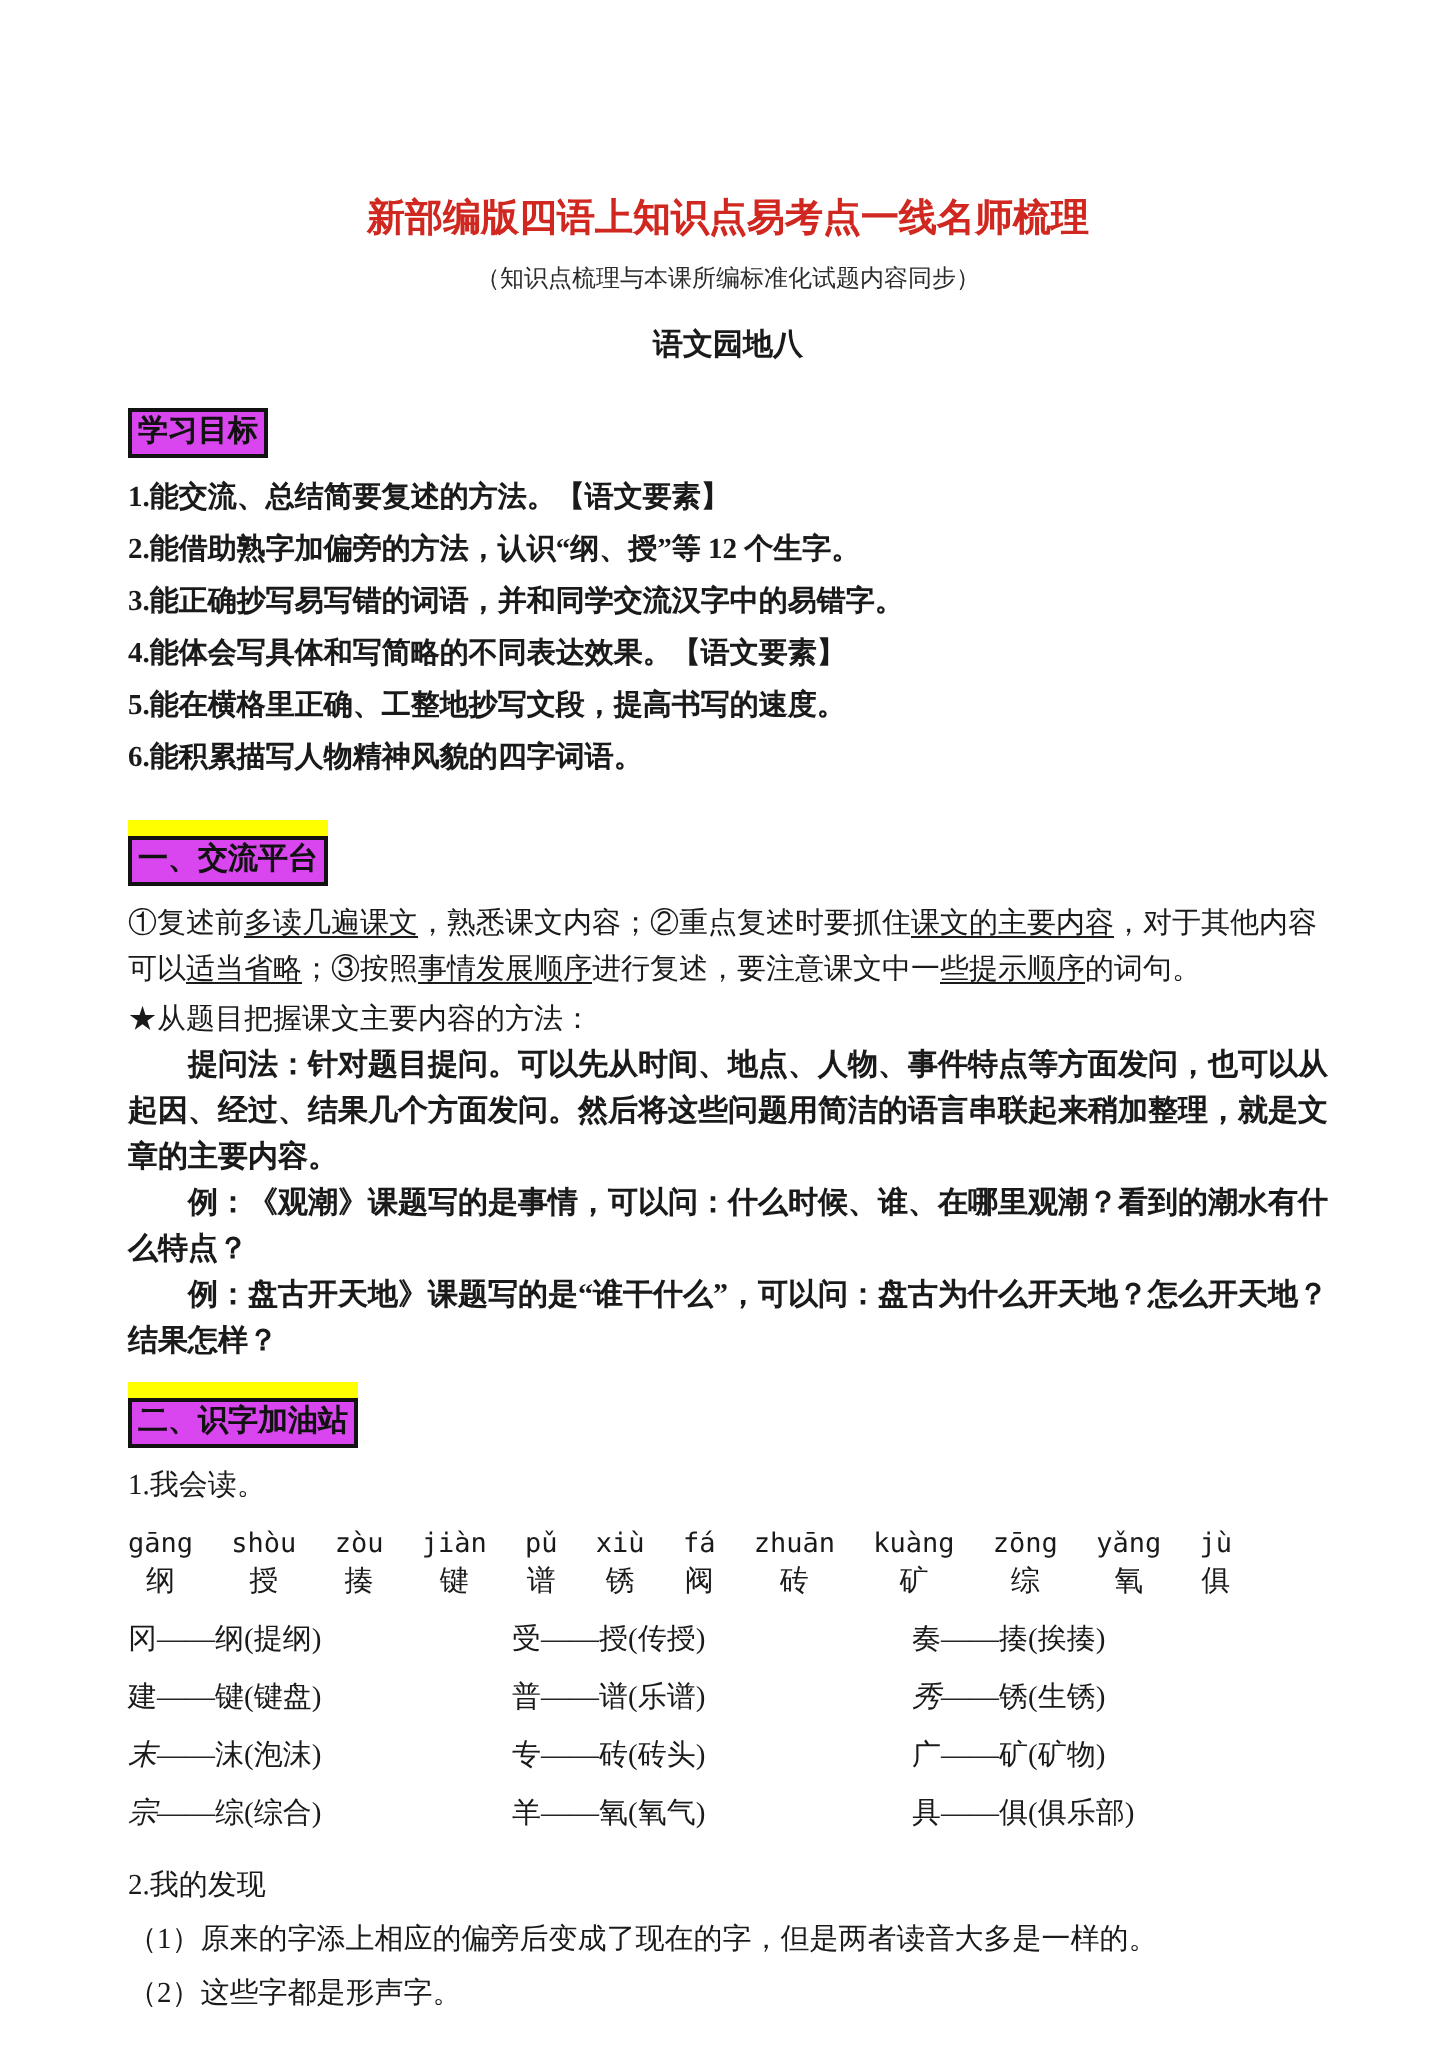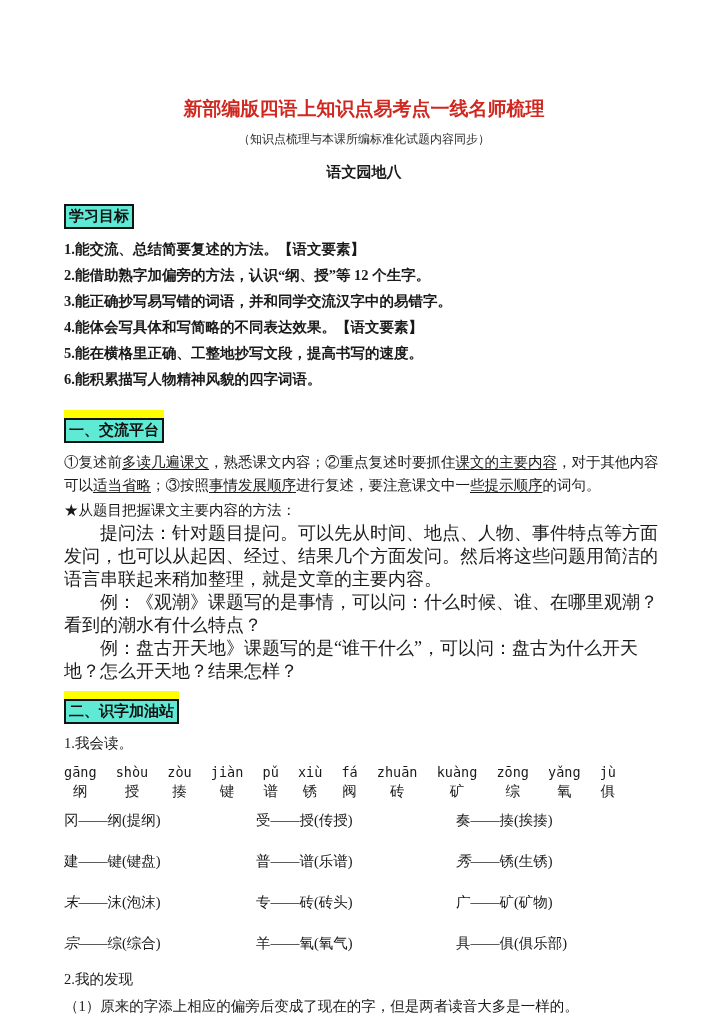--- a/index.html
+++ b/index.html
@@ -9,43 +9,43 @@
     font-family:"Liberation Serif","DejaVu Serif",serif;
     color:#1a1a1a;
   }
   .page { width:724px; height:1024px; padding:56px 60px 0 64px; overflow:hidden; }
 
   .title { text-align:center; font-size:19px; font-weight:700; color:#d02820; margin-bottom:9px;margin-top:40px; }
   .subtitle { text-align:center; font-size:12px; color:#2b2b2b; margin-bottom:15px; }
   .unit { text-align:center; font-size:15px; font-weight:700; margin-bottom:22px; }
 
   .hl-box {
-    display:inline-block; background:#5eead4; border:2px solid #121212;
+    display:inline-block; background:#d946ef; border:2px solid #121212;
     padding:0 3px; font-size:15px; font-weight:700; line-height:21px; color:#111;
   }
   .sec-wrap { display:inline-block; margin:2px 0 8px; vertical-align:top; }
   .strip { display:block; height:8px; background:#ffff00; }
 
   .goals { margin-top:7px; margin-bottom:16px;font-weight:bold; }
   .goal-line { font-size:14.5px; line-height:26px; }
 
   .line { font-size:14.5px; line-height:23px; }
-  .para { font-size:18px; line-height:23px; }
+  .para { font-size:15px; line-height:23px;font-weight:bold; }
   .topic { font-weight:700; font-size:15px; line-height:25px; margin-top:4px; }
   .u { text-decoration:underline; text-underline-offset:2px; }
   .ind { text-indent:2em; }
   .ind1 { padding-left:14px; }
   .blockgap { margin-top:2px; }
 
   .pinyin-row { display:flex; justify-content:space-between; width:552px; margin:9px 0 4px; }
   .pycol { text-align:center; }
   .py { display:block; font-family:"DejaVu Sans Mono",monospace; font-size:13.5px; line-height:17px; }
   .ch { display:block; font-size:14.5px; line-height:20px; }
 
-  .pairs { display:grid; grid-template-columns:192px 200px auto; row-gap:19px;
+  .pairs { display:grid; grid-template-columns:192px 200px auto; row-gap:7px;
            font-size:14.5px; line-height:22px; margin:8px 0 12px; }
   .pair .it { font-style:italic; }
 
   .discover .line { line-height:27px; }
 </style>
 </head>
 <body>
 
 <div class="page">
 

